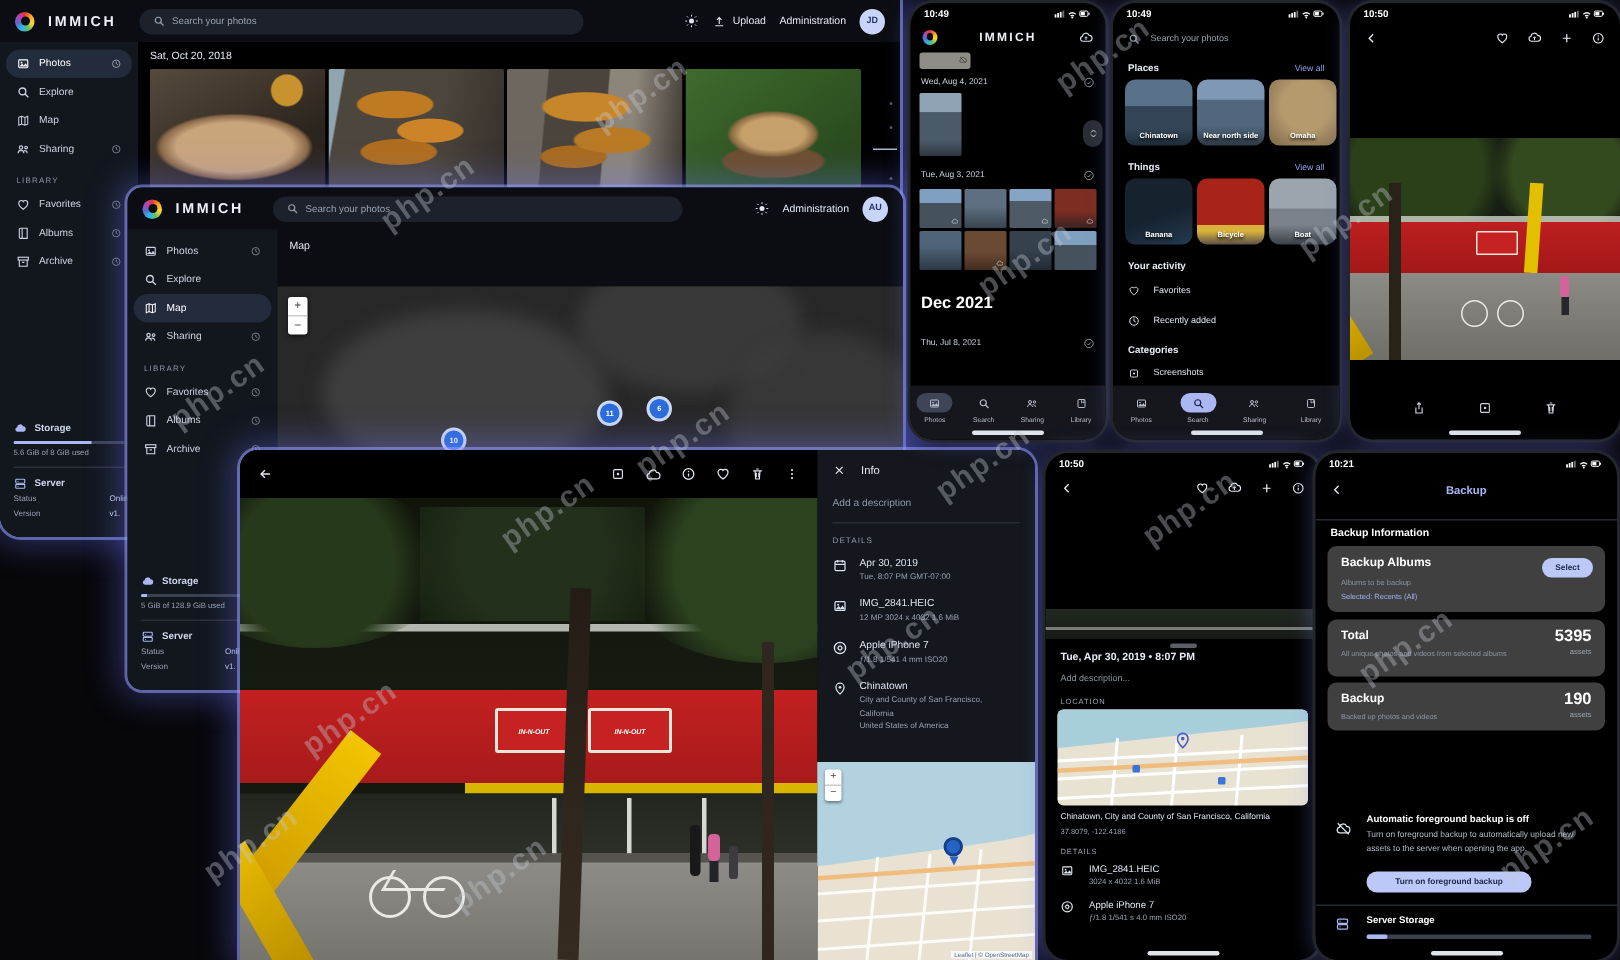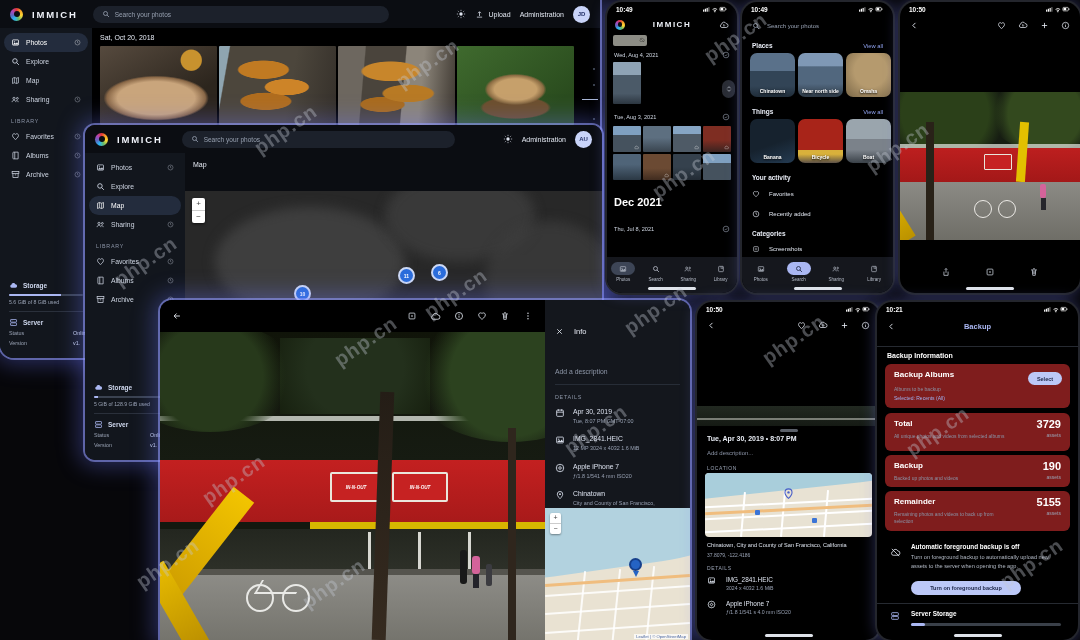--- a/index.html
+++ b/index.html
@@ -69,21 +69,21 @@
   .mzoom div{height:12px;line-height:12px;text-align:center;font-size:8px;color:#444}
   .mzoom div:first-child{border-bottom:1px solid #ccc}
   .mk{position:absolute;width:13px;height:13px;border-radius:50%;background:#2b6ddb;border:2px solid #cdd9f5;
       color:#fff;font-size:5px;display:flex;align-items:center;justify-content:center;font-weight:bold}
   
   .w3bar{position:absolute;left:0;top:0;width:385px;height:32px;display:flex;align-items:center;
          padding:0 12px;box-sizing:border-box;color:#e2e7f0;background:#000}
   .w3ic{margin-left:auto;display:flex;gap:13px;align-items:center}
   .w3photo{position:absolute;left:0;top:32px;width:385px;bottom:0;overflow:hidden;background:#15180f}
   .w3info{position:absolute;right:0;top:0;width:145px;bottom:0;background:#14171d}
-  .ihead{display:flex;align-items:center;gap:10px;height:26px;padding:18px 10px;color:#e6eaf3;font-size:7.5px}
+  .ihead{display:flex;align-items:center;gap:10px;height:26px;padding:0 10px;color:#e6eaf3;font-size:7.5px}
   .ibody{padding:0 10px}
   .idesc{font-size:6.8px;color:#8e97a8;padding:6px 0 9px;border-bottom:1px solid #272d37}
   .ihd{font-size:5.4px;letter-spacing:.7px;color:#8d96a8;margin:9px 0 8px}
   .irow{display:flex;gap:8px;margin-bottom:10px;color:#dbe1ee}
   .irow .tt{font-size:6.8px}
   .irow .ss{font-size:5.4px;color:#97a0b2;margin-top:2px;line-height:1.55}
   .imap{position:absolute;left:0;right:0;bottom:0;height:132px;background:#e9e2d2;overflow:hidden}
   .iwater{position:absolute;left:-30%;top:-28%;width:170%;height:72%;background:#b2d2df;
           transform:rotate(-8deg);border-radius:0 0 38% 18%}
   .istreet{position:absolute;background:#fff;opacity:.85}
@@ -135,21 +135,21 @@
   .pcard .cl{position:absolute;left:0;right:0;bottom:3px;text-align:center;font-size:5px;font-weight:bold;
              color:#fff;text-shadow:0 1px 2px #000}
   .cc1{background:linear-gradient(180deg,#5a718a 0 40%,#324456 41% 75%,#1f2c38)}
   .cc2{background:linear-gradient(180deg,#7f98b5 0 30%,#51677e 31% 70%,#2d3a46)}
   .cc3{background:radial-gradient(circle at 55% 40%,#b59a6e 0 45%,#7a6747)}
   .cc4{background:linear-gradient(160deg,#16222e 0 55%,#243b52)}
   .cc5{background:linear-gradient(180deg,#a82419 0 70%,#d9b13b 71% 80%,#5c5148)}
   .cc6{background:linear-gradient(180deg,#9aa5ad 0 45%,#7b828a 46% 70%,#3a4148)}
   .arow{position:absolute;left:10px;right:10px;display:flex;align-items:center;gap:9px;color:#dfe4ee;font-size:6px}
   
-  .bcard{position:absolute;left:8px;right:8px;background:#7f1d1d;border-radius:6px}
+  .bcard{position:absolute;left:8px;right:8px;background:#404040;border-radius:6px}
   .bttl{position:absolute;left:9px;top:6px;font-size:8px;font-weight:bold;color:#fff}
   .bval{position:absolute;right:9px;top:5px;font-size:11px;font-weight:bold;color:#fff}
   .bunit{position:absolute;right:9px;top:19px;font-size:5px;color:#9aa3b5}
   .bdesc{position:absolute;left:9px;top:20px;width:115px;font-size:4.9px;color:#8a93a6;line-height:1.5}
   .blue-btn{background:#bcc8f7;color:#1c2547;border-radius:8px;display:flex;align-items:center;
             justify-content:center;font-size:5.5px;font-weight:bold}
   
   .wm{position:absolute;font-size:20px;font-weight:bold;color:rgba(195,200,210,.38);
       transform:rotate(-35deg);letter-spacing:1px;pointer-events:none}
 </style>
@@ -1014,34 +1014,28 @@
   <div class="abs" style="left:0;top:44px;width:201px;height:1px;background:#262a31"></div>
   <div class="abs" style="left:10px;top:50px;font-size:7px;font-weight:bold;color:#fff">Backup Information</div>
   <div class="bcard" style="top:62px;height:44px">
     <div class="bttl">Backup Albums</div>
     <div class="blue-btn" style="position:absolute;right:8px;top:8px;width:34px;height:13px">Select</div>
     <div class="abs" style="left:9px;top:22px;font-size:5px;color:#8a93a6">Albums to be backup</div>
     <div class="abs" style="left:9px;top:31px;font-size:5px;color:#9fb1f0">Selected: Recents (All)</div>
   </div>
   <div class="bcard" style="top:111px;height:38px">
     <div class="bttl">Total</div>
-    <div class="bval">3729</div>
+    <div class="bval">5395</div>
     <div class="bdesc">All unique photos and videos from selected albums</div>
     <div class="bunit">assets</div>
   </div>
   <div class="bcard" style="top:153px;height:32px">
     <div class="bttl">Backup</div>
     <div class="bval">190</div>
     <div class="bdesc">Backed up photos and videos</div>
-    <div class="bunit">assets</div>
-  </div>
-  <div class="bcard" style="top:189px;height:40px">
-    <div class="bttl">Remainder</div>
-    <div class="bval">5155</div>
-    <div class="bdesc">Remaining photos and videos to back up from selection</div>
     <div class="bunit">assets</div>
   </div>
   <svg class="ic" width="11" height="11" style="position:absolute;left:13px;top:245px;color:#dfe4ee">
       <use href="#i-cloudoff"></use>
     </svg>
   <div class="abs" style="left:34px;top:241px;font-size:6.4px;font-weight:bold;color:#fff">Automatic foreground backup is off</div>
   <div class="abs" style="left:34px;top:251px;width:145px;font-size:5.6px;line-height:1.55;color:#b3bac6">Turn on foreground backup to automatically upload new assets to the server when opening the app.</div>
   <div class="blue-btn" style="position:absolute;left:34px;top:279px;width:110px;height:14px">Turn on foreground backup</div>
   <div class="abs" style="left:0;top:301px;width:201px;height:1px;background:#262a31"></div>
   <svg class="ic" width="10" height="10" style="position:absolute;left:13px;top:309px;color:#aab7f2">

